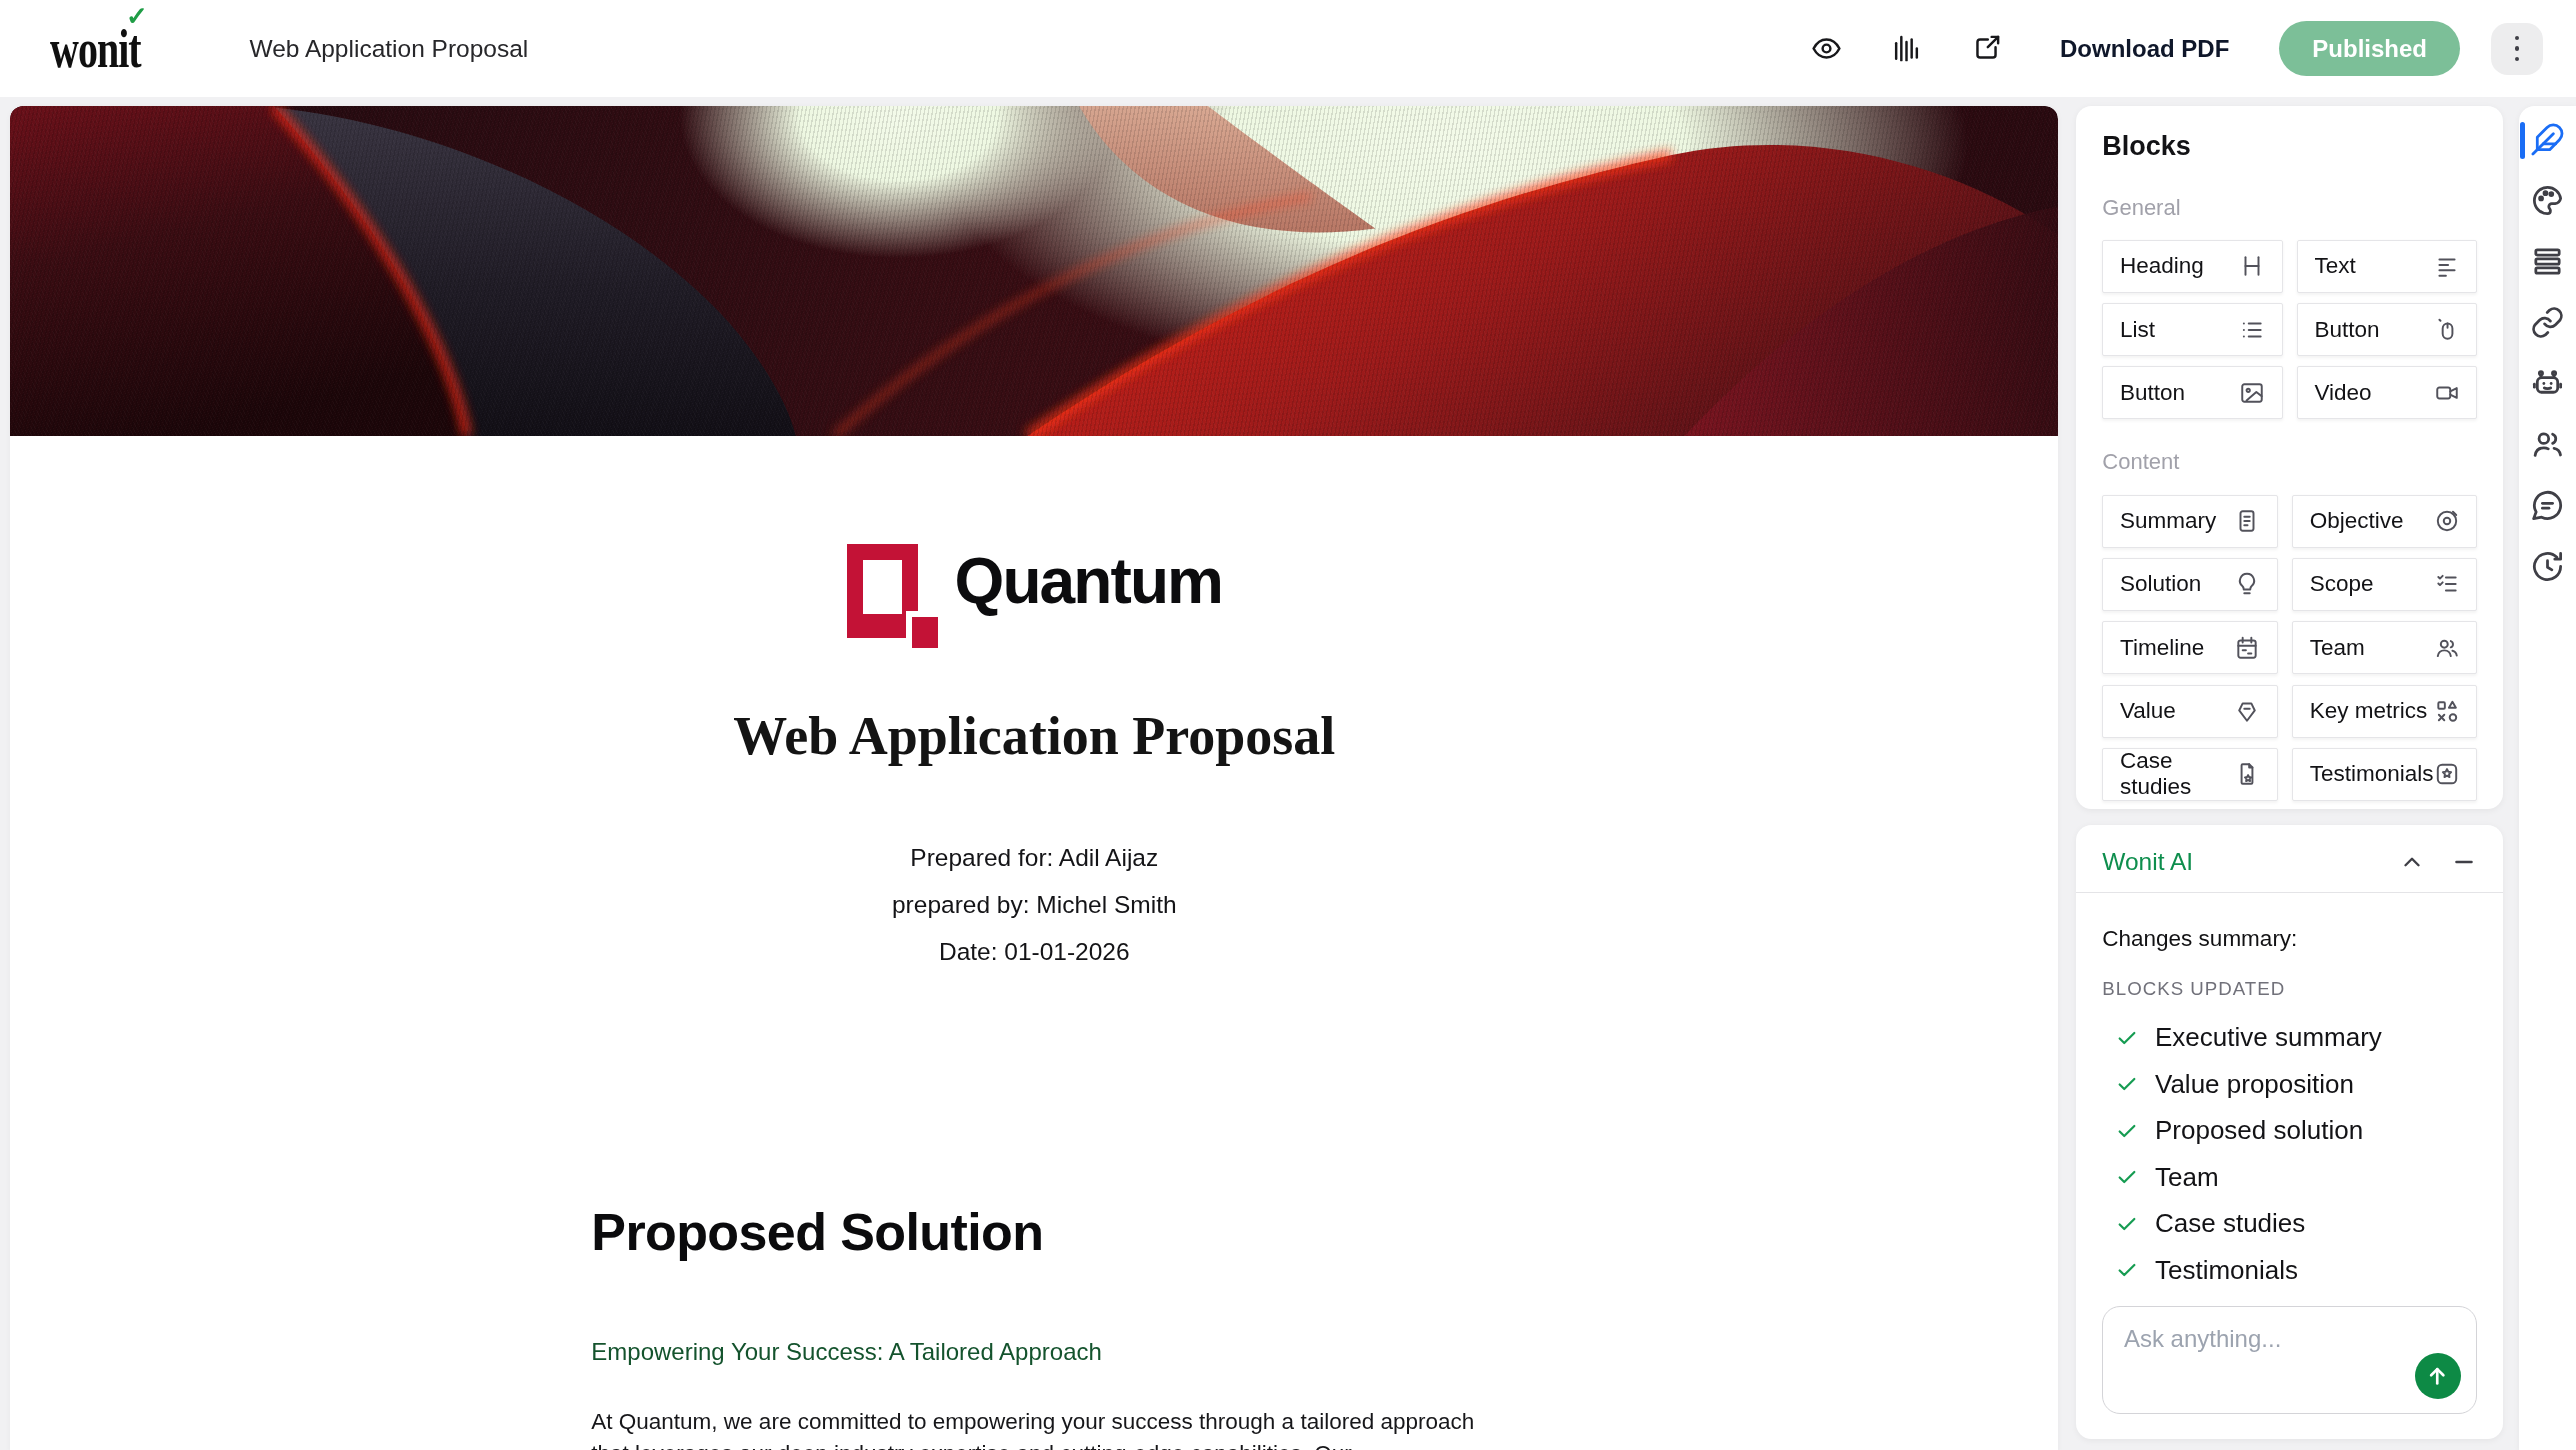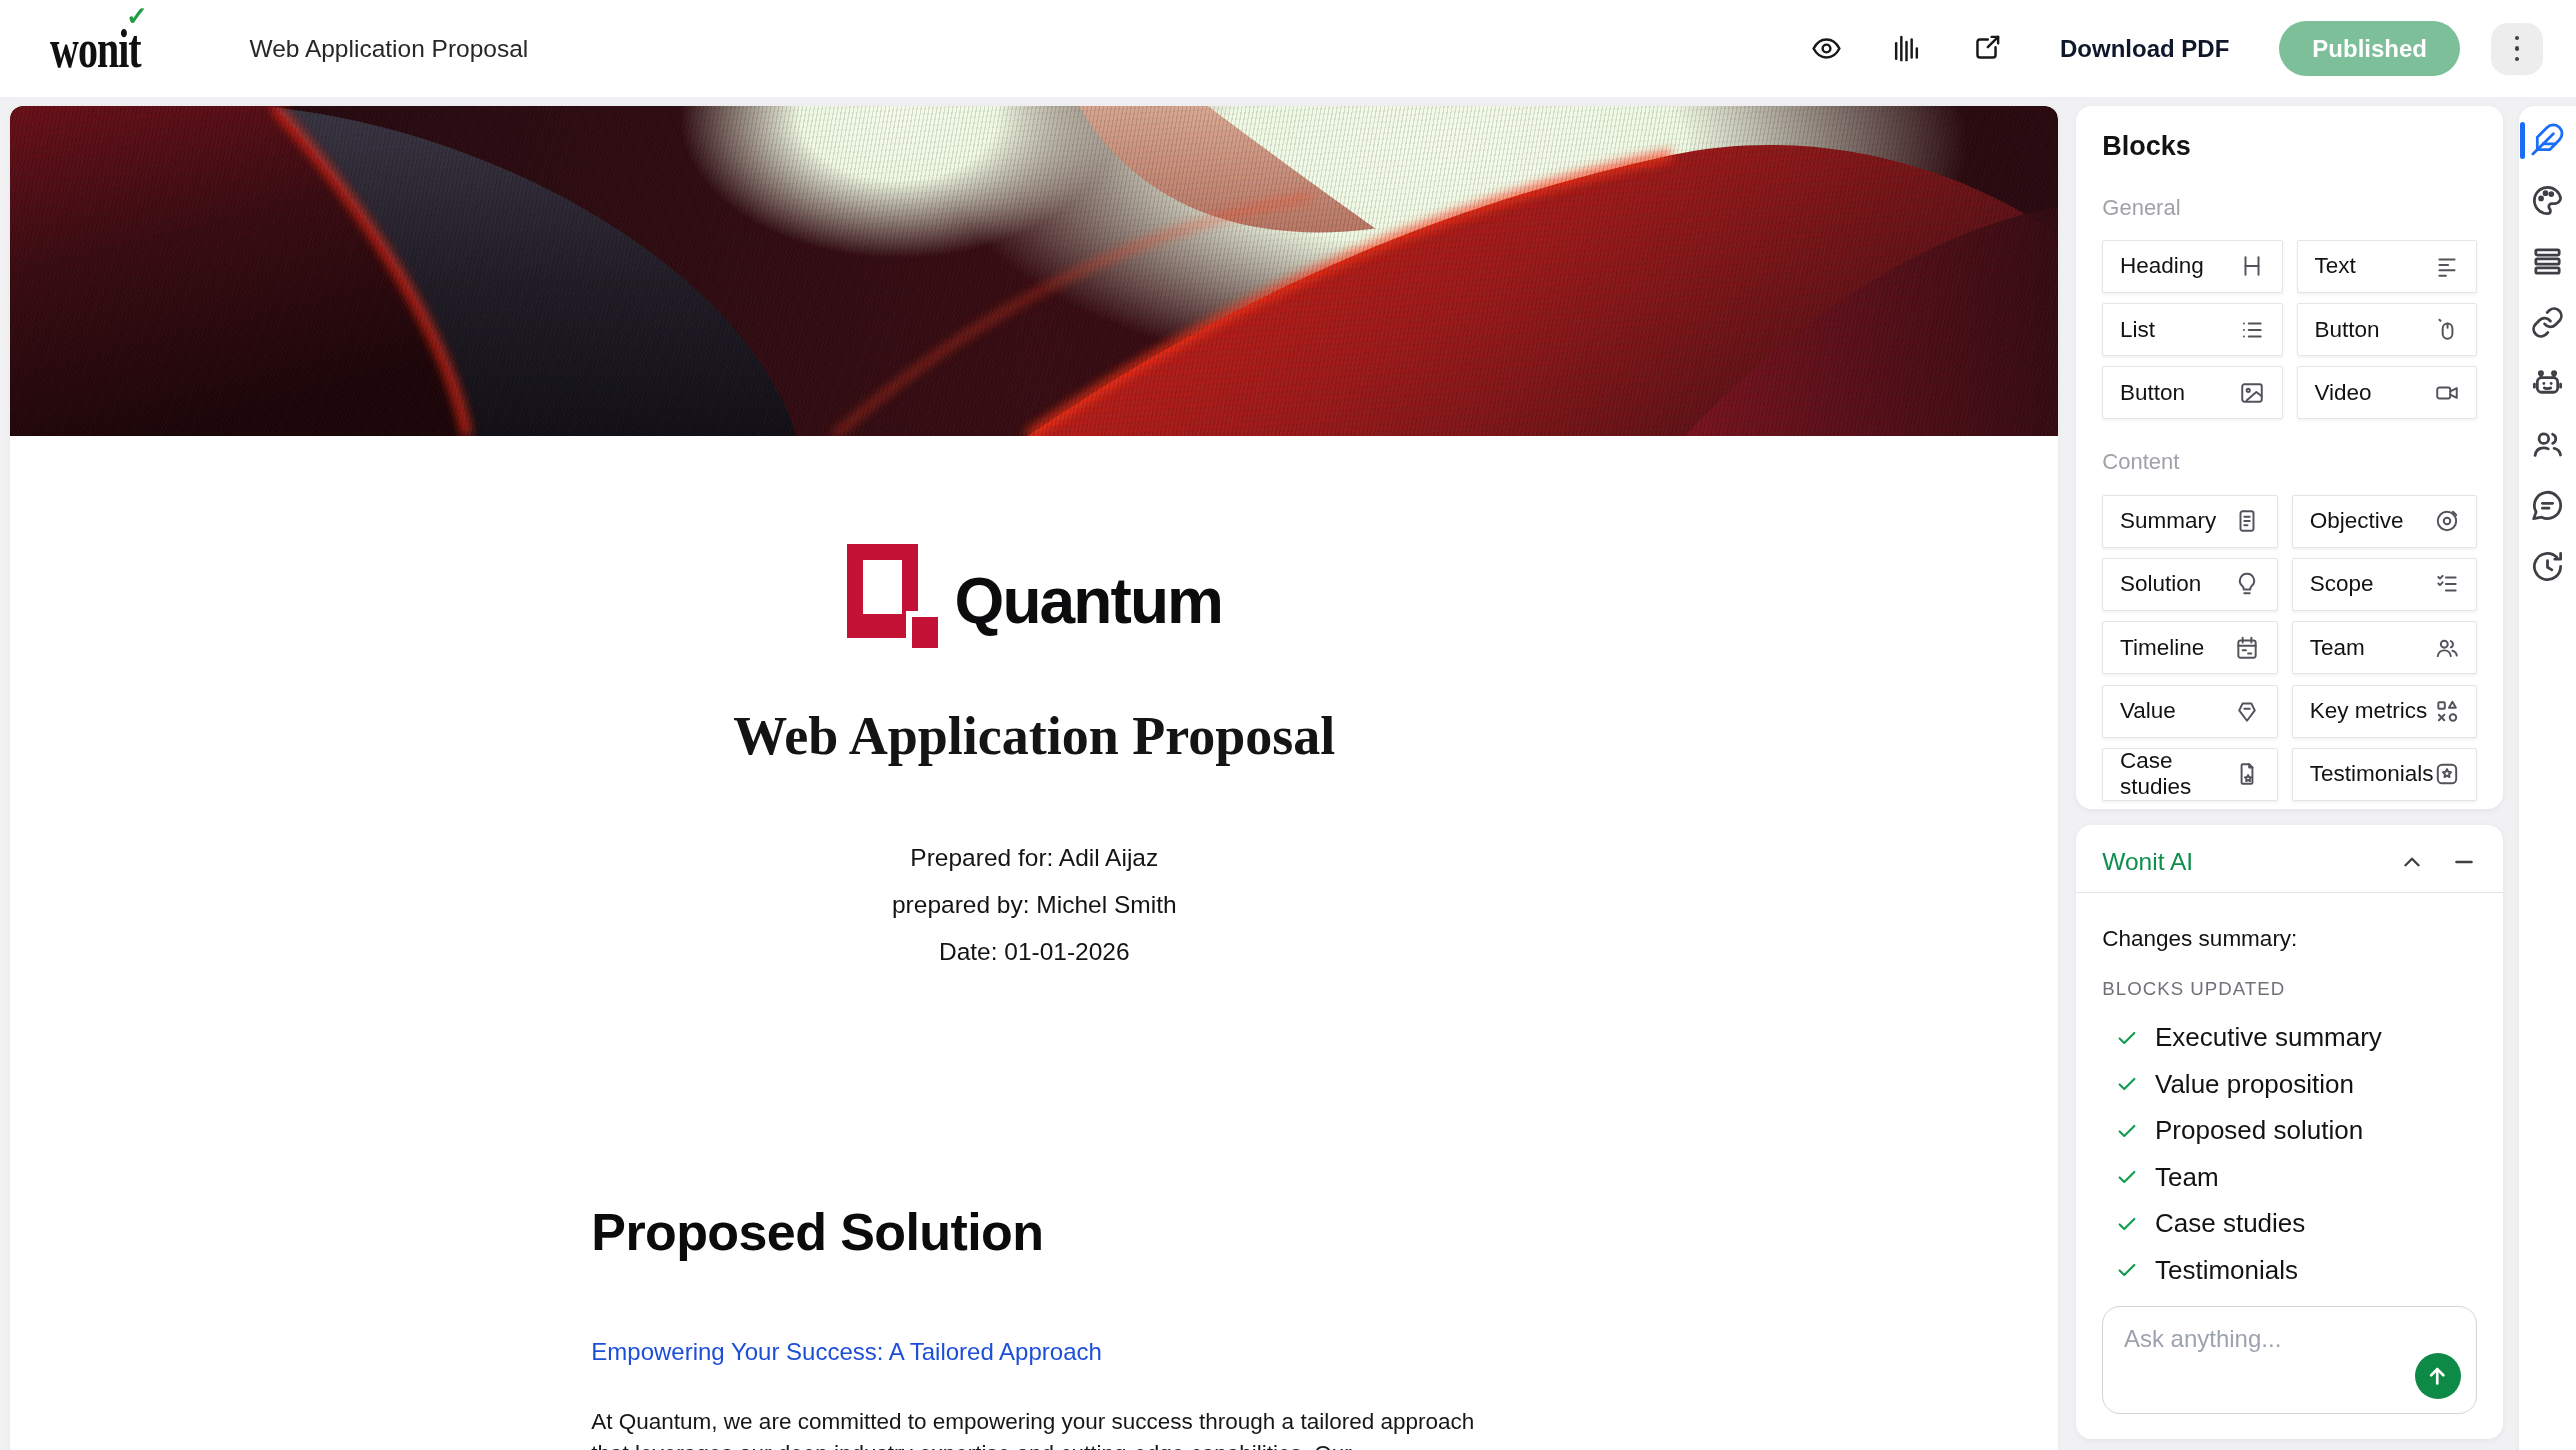--- a/index.html
+++ b/index.html
@@ -24,32 +24,32 @@
   .workspace { display:flex; align-items:stretch; padding:9px 0 0 10.3px; height:1354px; }
 
   
   .canvas { width:2048px; background:#ffffff; border-radius:13px 13px 0 0; overflow:hidden; box-shadow:0 1.3px 6.4px rgba(0,0,0,.04); }
   .hero { position:relative; height:330px; overflow:hidden; border-radius:13px 13px 0 0; }
   .hero svg { position:absolute; inset:0; width:100%; height:100%; }
   .hero-tex1 { position:absolute; inset:0; background:repeating-linear-gradient(100deg, rgba(0,0,0,.30) 0 1.3px, transparent 1.3px 3.9px); opacity:.40; }
   .hero-tex2 { position:absolute; inset:0; background:repeating-linear-gradient(62deg, rgba(255,255,255,.06) 0 0.6px, transparent 0.6px 3.2px); opacity:.5; }
 
   .cover { display:flex; flex-direction:column; align-items:center; }
-  .q-row { margin-top:108px; display:flex; align-items:flex-end; }
+  .q-row { margin-top:108px; display:flex; align-items:flex-start; }
   .q-mark { position:relative; width:82px; height:94px; margin-right:26px; }
   .q-ring { position:absolute; left:0; top:0; width:71px; height:94px; border-style:solid; border-color:#c31236; border-width:16.7px 16.7px 24.5px 16.7px; background:#fff; }
   .q-dot { position:absolute; right:-9px; bottom:-10.3px; width:26px; height:31px; background:#c31236; outline:6.4px solid #ffffff; }
   .q-name { font-size:64px; font-weight:700; letter-spacing:-1.9px; color:#0c0c0e; }
   .cover-title { margin-top:67px; font-family:"Liberation Serif", serif; font-size:54px; font-weight:600; color:#141414; }
   .prepared { margin-top:67px; text-align:center; font-size:24.5px; color:#141417; }
   .prepared p { line-height:47px; }
 
   .doc-section { width:886px; margin:227px auto 0; }
   .doc-h1 { font-size:52px; font-weight:700; color:#0b0b0d; letter-spacing:-0.6px; }
-  .doc-sub { margin-top:76px; font-size:24px; color:#1d4ed8; }
+  .doc-sub { margin-top:76px; font-size:24px; color:#14532d; }
   .doc-body { margin-top:40px; font-size:22.5px; line-height:32px; color:#17171a; }
 
   
   .side { width:427px; margin-left:18px; display:flex; flex-direction:column; }
   .panel { background:#ffffff; border-radius:15.5px; box-shadow:0 1.3px 6.4px rgba(0,0,0,.05); }
 
   .blocks-panel { height:703px; padding:24.5px 26px; overflow:hidden; }
   .blocks-title { font-size:27px; font-weight:600; color:#131316; }
   .sec-label { font-size:22px; color:#a1a1aa; margin:30px 0 19.3px; }
   .blocks-title + .sec-label { margin-top:33px; }

